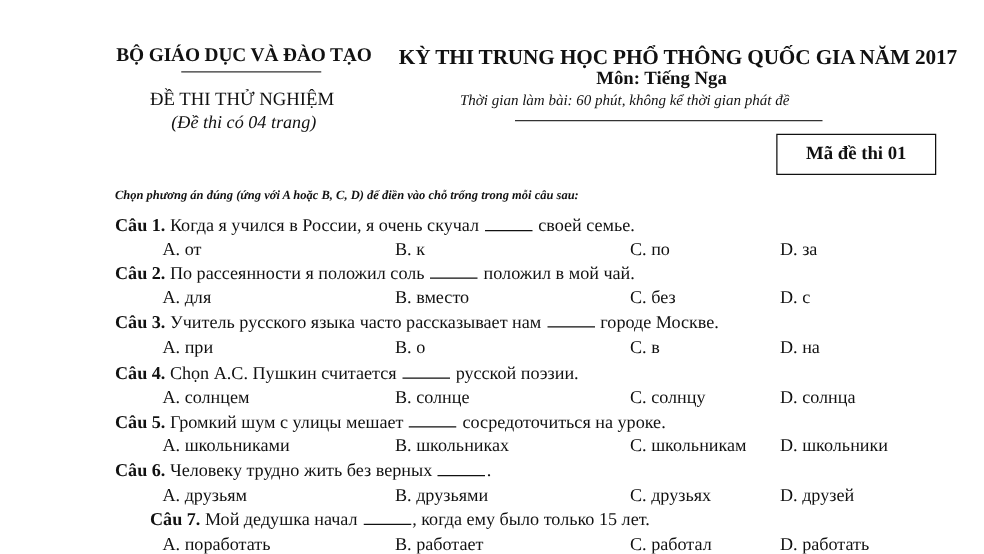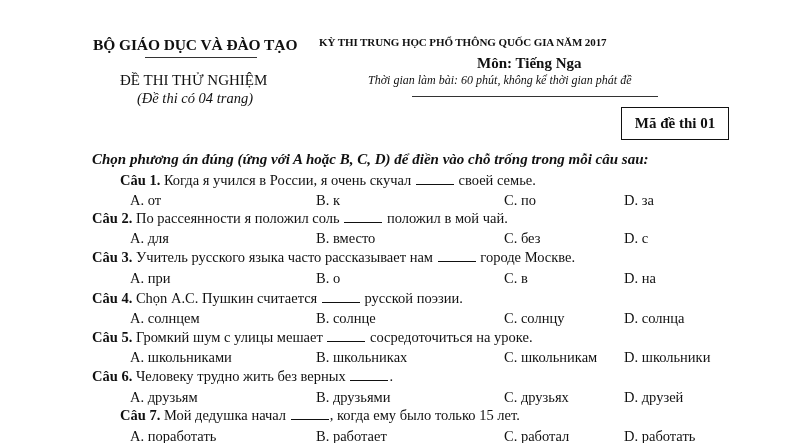--- a/index.html
+++ b/index.html
@@ -5,31 +5,31 @@
     html, body { margin:0; padding:0; background:#ffffff; }
     body {
       width:787px; height:443px; overflow:hidden; position:relative;
       font-family:"Liberation Serif", serif; color:#111;
     }
     .abs { position:absolute; white-space:nowrap; }
     .hdr-left-title { left:93px; top:36px; font-size:15.5px; font-weight:bold; letter-spacing:-0.1px; }
     .hdr-left-rule { left:145px; top:57px; width:112px; height:1px; background:#333; }
     .hdr-left-sub { left:120px; top:72px; font-size:15px; }
     .hdr-left-note { left:137px; top:90px; font-size:14.5px; font-style:italic; }
-    .hdr-right-title { left:319px; top:36px; font-size:11px; font-weight:bold; letter-spacing:-0.1px; }
+    .hdr-right-title { left:319px; top:36px; font-size:17px; font-weight:bold; letter-spacing:-0.1px; }
     .hdr-right-subject { left:477px; top:55px; font-size:15px; font-weight:bold; }
     .hdr-right-time { left:368px; top:73px; font-size:12px; font-style:italic; }
     .hdr-right-rule { left:412px; top:96px; width:246px; height:1px; background:#333; }
     .code-box {
-      position:absolute; left:621px; top:107px; width:108px; height:33px;
+      position:absolute; left:621px; top:107px; width:128px; height:33px;
       border:1.5px solid #111; box-sizing:border-box;
       display:flex; align-items:center; justify-content:center;
       font-size:15px; font-weight:bold;
     }
-    .instruction { left:92px; top:151px; font-size:15px; font-weight:bold; font-style:italic; }
+    .instruction { left:92px; top:151px; font-size:10px; font-weight:bold; font-style:italic; }
     .q-line { position:absolute; left:92px; font-size:14.5px; white-space:nowrap; }
     .q-line .qnum { font-weight:bold; }
     .opt { position:absolute; font-size:14.5px; white-space:nowrap; }
     .blank { display:inline-block; width:38px; border-bottom:1.5px solid #111; height:12px; vertical-align:baseline; margin:0 1px; }
   </style>
 </head>
 <body>
 
 <div>
   <div class="abs hdr-left-title">BỘ GIÁO DỤC VÀ ĐÀO TẠO</div>
@@ -44,21 +44,21 @@
 
   <div class="code-box">
     <span>Mã đề thi 01</span>
   </div>
 </div>
 
 <div class="abs instruction">Chọn phương án đúng (ứng với A hoặc B, C, D) để điền vào chỗ trống trong mỗi câu sau:</div>
 
 <div>
 
-  <div class="q-line" style="top:172px;margin-left:28px;">
+  <div class="q-line" style="top:172px;">
     <span class="qnum">Câu 1.</span>
     <span>Когда я учился в России, я очень скучал</span>
     <span class="blank"></span>
     <span>своей семье.</span>
   </div>
   <span class="opt" style="left:130px;top:192px;">A. от</span>
   <span class="opt" style="left:316px;top:192px;">B. к</span>
   <span class="opt" style="left:504px;top:192px;">C. по</span>
   <span class="opt" style="left:624px;top:192px;">D. за</span>
 

